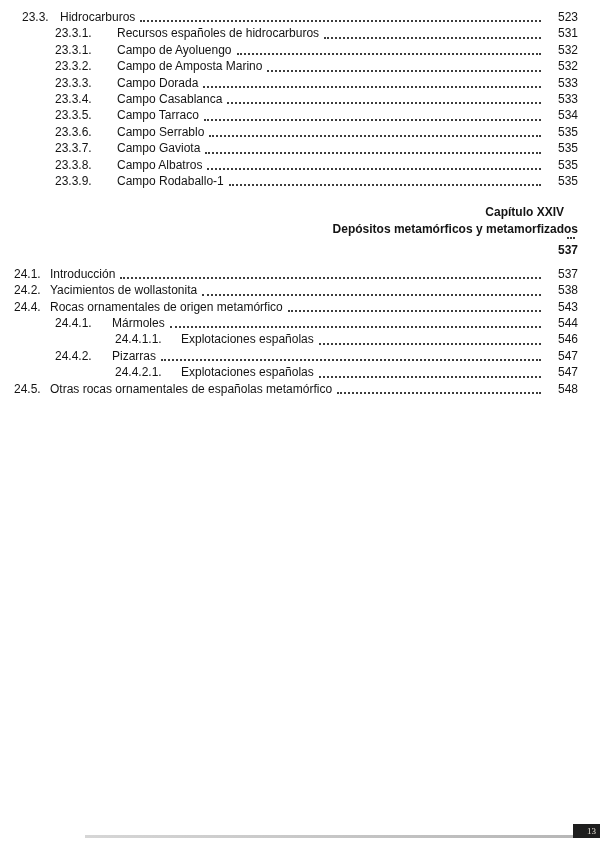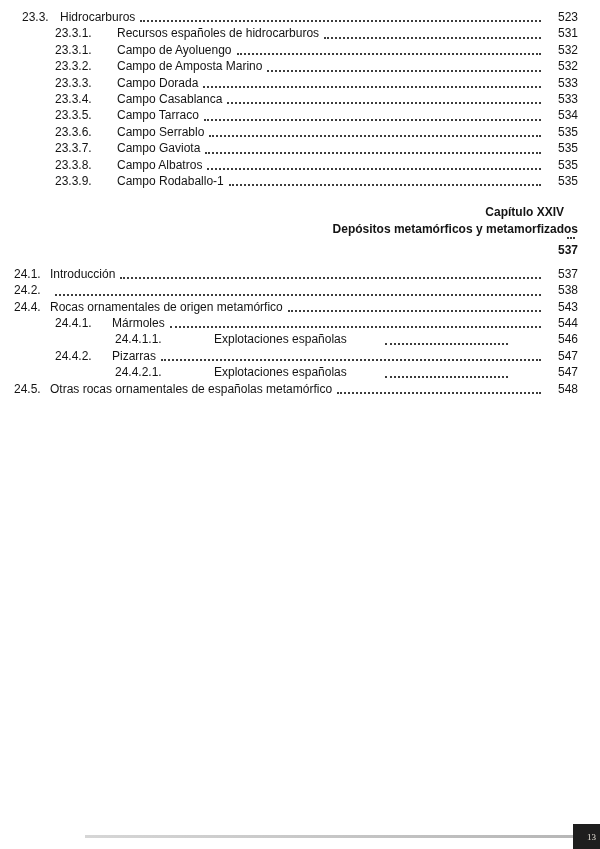--- a/index.html
+++ b/index.html
@@ -35,38 +35,38 @@
   .lv-chapter  { margin-left: 0; }
   .lv-chapter .num { width: auto; margin-right: 14px; }
   .lv-sec23    { margin-left: 10px; }
   .lv-sec23 .num { width: 38px; }
   .lv-sub23    { margin-left: 43px; }
   .lv-sub23 .num { width: 62px; }
   .lv-sec24    { margin-left: 2px; justify-content: flex-end; }
   .lv-sec24 .num { width: 36px; }
   .lv-sub24    { margin-left: 43px; }
   .lv-sub24 .num { width: 57px; }
-  .lv-subsub24 { margin-left: 103px; gap: 33px; }
+  .lv-subsub24 { margin-left: 103px; }
   .lv-subsub24 .num { width: 66px; }
   .lv-biblio   { margin-left: 0; }
 
   .bold { font-weight: bold; }
   .gap-lg { margin-top: 15px; flex-direction: column; }
   .gap-sm { margin-top: 7px; }
 
   .footer-rule {
     position: absolute;
     left: 85px; right: 0; bottom: 11px;
     height: 3px;
     background: linear-gradient(to right, #d6d6d6, #b5b5b5);
   }
   .page-badge {
     position: absolute;
-    right: 0; bottom: 0;
-    width: 27px; height: 25px;
+    right: 0; bottom: 11px;
+    width: 27px; height: 14px;
     background: #1e1e1e;
     color: #e6e2d8;
     font-family: "Liberation Serif", serif;
     font-size: 9px;
     display: flex;
     align-items: center;
     justify-content: flex-end;
     padding-right: 4px;
   }
 </style>
@@ -149,20 +149,21 @@
     <span class="pg">537</span>
   </div>
         <div class="row lv-sec24 gap-sm">
     <span class="num">24.1.</span>
     <span class="label">Introducción</span>
     <span class="dots"></span>
     <span class="pg">537</span>
   </div>
         <div class="row lv-sec24">
     <span class="num">24.2.</span>
+    <span class="label">Yacimientos de wollastonita</span>
     <span class="dots"></span>
     <span class="pg">538</span>
   </div>
         <div class="row lv-sec24">
     <span class="num">24.4.</span>
     <span class="label">Rocas ornamentales de origen metamórfico</span>
     <span class="dots"></span>
     <span class="pg">543</span>
   </div>
         <div class="row lv-sub24">

